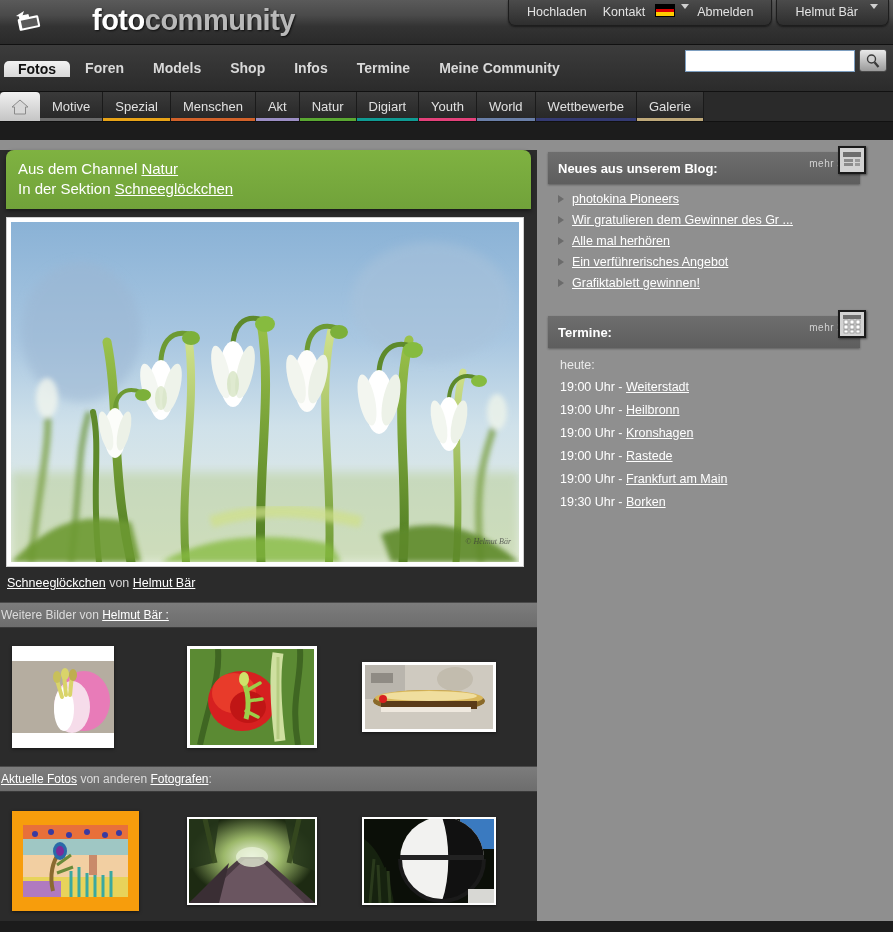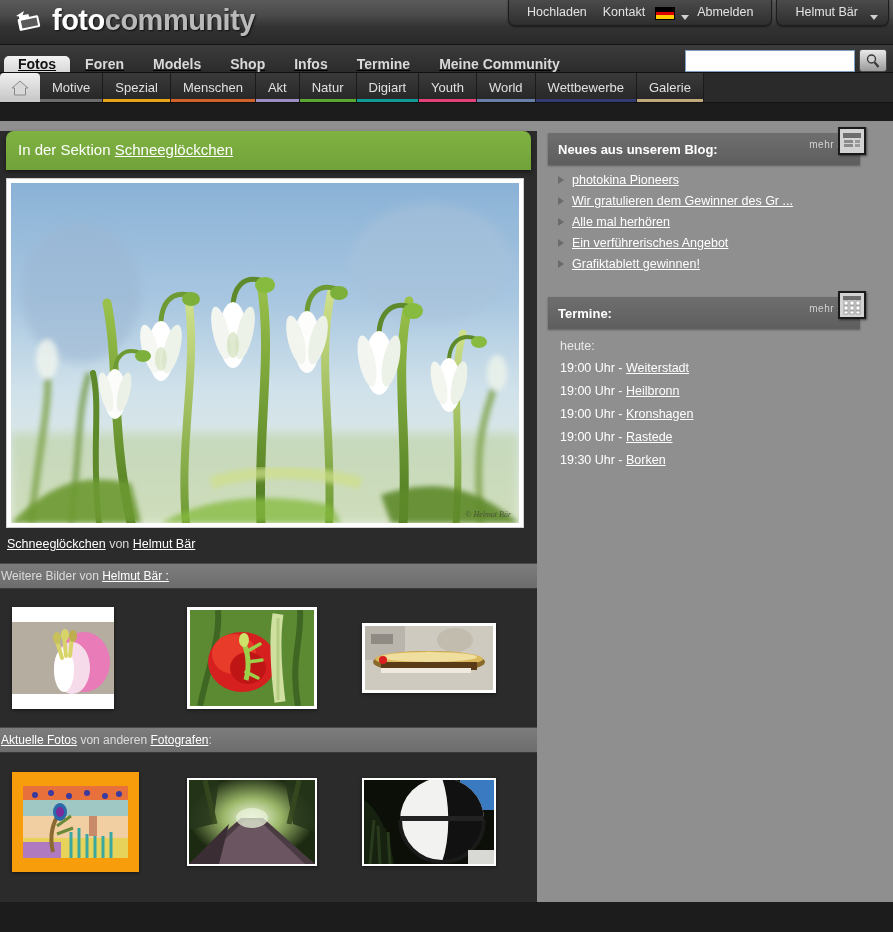--- a/index.html
+++ b/index.html
@@ -19,30 +19,30 @@
   }
   .logo {
     position: absolute; left: 14px; top: 4px;
     display: flex; align-items: center; gap: 8px;
   }
   .logo-icon { width: 30px; height: 26px; position: relative; }
   .logo-text {
     font-size: 29px; font-weight: bold; letter-spacing: -0.5px;
     text-shadow: 1px 1px 2px rgba(0,0,0,.7);
   }
-  .logo-text .w { color: #fff; }
+  .logo-text .w { color: #fff; margin-left: 40px; }
   .logo-text .g { color: #b9b9b9; }
 
   .topnav {
     position: absolute; right: 0; top: 0;
     display: flex; align-items: flex-start; gap: 4px;
     padding-right: 4px;
   }
   .topnav-group {
-    display: flex; align-items: flex-end;
+    display: flex; align-items: flex-start;
     background: linear-gradient(to bottom,#4b4b4b,#2e2e2e);
     border: 1px solid #1d1d1d;
     border-top: none;
     border-radius: 0 0 7px 7px;
     padding: 4px 10px 5px 10px;
     box-shadow: 0 1px 2px rgba(0,0,0,.5);
   }
   .topnav-item {
     color: #e3e3e3; font-size: 12.5px; padding: 1px 8px;
     cursor: pointer; white-space: nowrap;
@@ -53,24 +53,24 @@
     border: 1px solid #000; margin: 0 2px;
   }
   .caret {
     width: 0; height: 0; display: inline-block; margin-left: 4px;
     border-left: 4px solid transparent; border-right: 4px solid transparent;
     border-top: 5px solid #cfcfcf;
   }
 
   
   .mainnav {
-    position: relative; height: 28px;
+    position: relative; height: 47px;
     background: linear-gradient(to bottom,#3c3c3c,#2b2b2b);
     border-bottom: 1px solid #111;
-    display: flex; align-items: flex-end; text-decoration: underline;
+    display: flex; align-items: center;
   }
   .tab {
     display: flex; align-items: center; padding: 0 14px;
     color: #d9d9d9; font-size: 14px; font-weight: bold;
     cursor: pointer; white-space: nowrap;
   }
   .tab.active {
     background: linear-gradient(to bottom,#f2f2f2,#d8d8d8);
     color: #111; border-radius: 5px 5px 0 0;
     margin: 2px 0 0 4px;
@@ -144,21 +144,21 @@
   .hero {
     position: relative; width: 516px; height: 348px;
     background: #fff; padding: 4px;
     box-shadow: 0 0 0 1px #cfcfcf;
   }
   .hero-img {
     position: relative; width: 100%; height: 100%; overflow: hidden;
     background: linear-gradient(to bottom, #8fb5d8 0%, #a8c6e0 40%, #cfe0ea 62%, #e6eee8 80%, #dfe9dc 100%);
   }
   .watermark {
-    position: absolute; right: 8px; bottom: 4px;
+    position: absolute; right: 8px; bottom: 16px;
     font-size: 8px; color: #3a3a3a; font-style: italic;
     font-family: "Liberation Serif", serif; opacity: .75;
   }
   .caption {
     padding: 10px 7px 12px 7px; color: #d6d6d6; font-size: 12.5px;
   }
   .caption a { color: #fff; text-decoration: underline; }
 
   .graybar {
     background: linear-gradient(to bottom,#7c7c7c,#6d6d6d);
@@ -316,20 +316,21 @@
     <span class="ul" style="background: rgb(191, 169, 122);"></span>
   </div>
 </div>
 
 <div class="page">
  <div class="page-inner">
 
   <div class="left-col">
 
     <div class="channel">
+      <div class="channel-l1"><span>Aus dem Channel </span><a href="#">Natur</a></div>
       <div class="channel-l2"><span>In der Sektion </span><a href="#">Schneeglöckchen</a></div>
     </div>
 
     <div class="hero-wrap">
       <div class="hero">
         <div class="hero-img">
           <svg width="100%" height="100%" viewBox="0 0 508 340" preserveAspectRatio="none">
             <defs>
               <linearGradient id="sky" x1="0" y1="0" x2="0" y2="1">
                 <stop offset="0%" stop-color="#8ab2d6"></stop>
@@ -646,19 +647,20 @@
             </g>
           </svg>
         </span>
       </div>
       <div class="panel-body">
         <div class="today">heute:</div>
         <div class="termin-row"><span>19:00 Uhr - </span><a href="#">Weiterstadt</a></div>
         <div class="termin-row"><span>19:00 Uhr - </span><a href="#">Heilbronn</a></div>
         <div class="termin-row"><span>19:00 Uhr - </span><a href="#">Kronshagen</a></div>
         <div class="termin-row"><span>19:00 Uhr - </span><a href="#">Rastede</a></div>
+        <div class="termin-row"><span>19:00 Uhr - </span><a href="#">Frankfurt am Main</a></div>
         <div class="termin-row"><span>19:30 Uhr - </span><a href="#">Borken</a></div>
       </div>
     </div>
 
   </div>
  </div>
 </div>
 
 </body></html>

